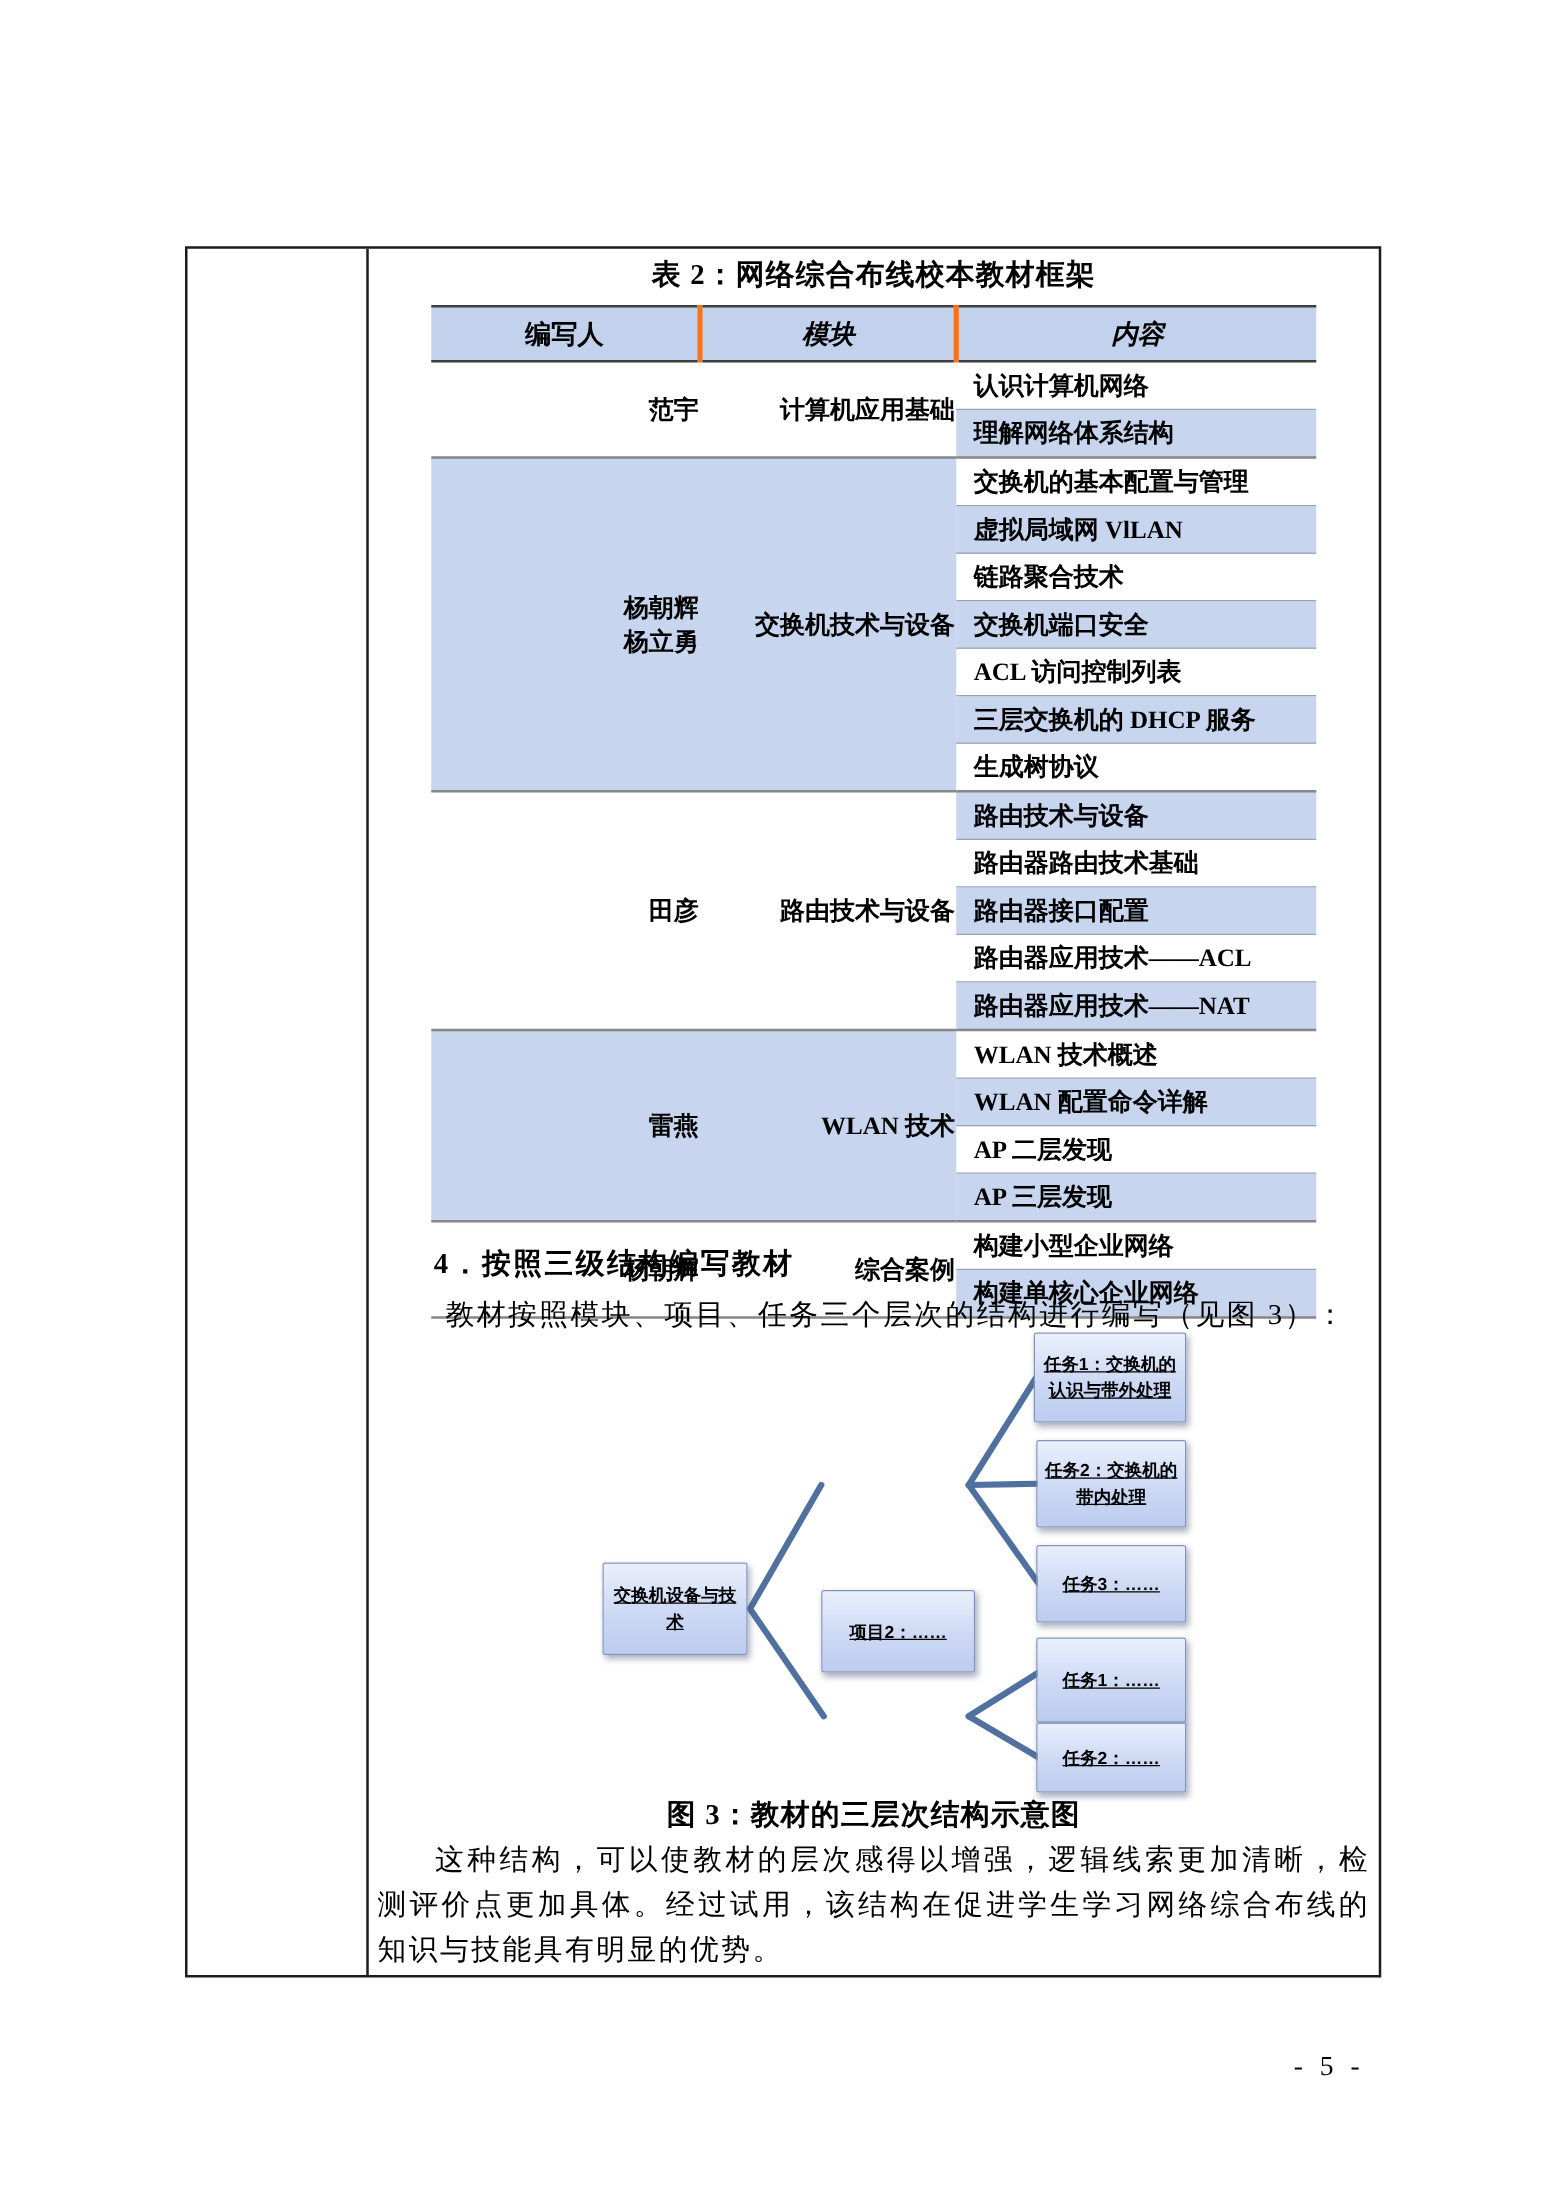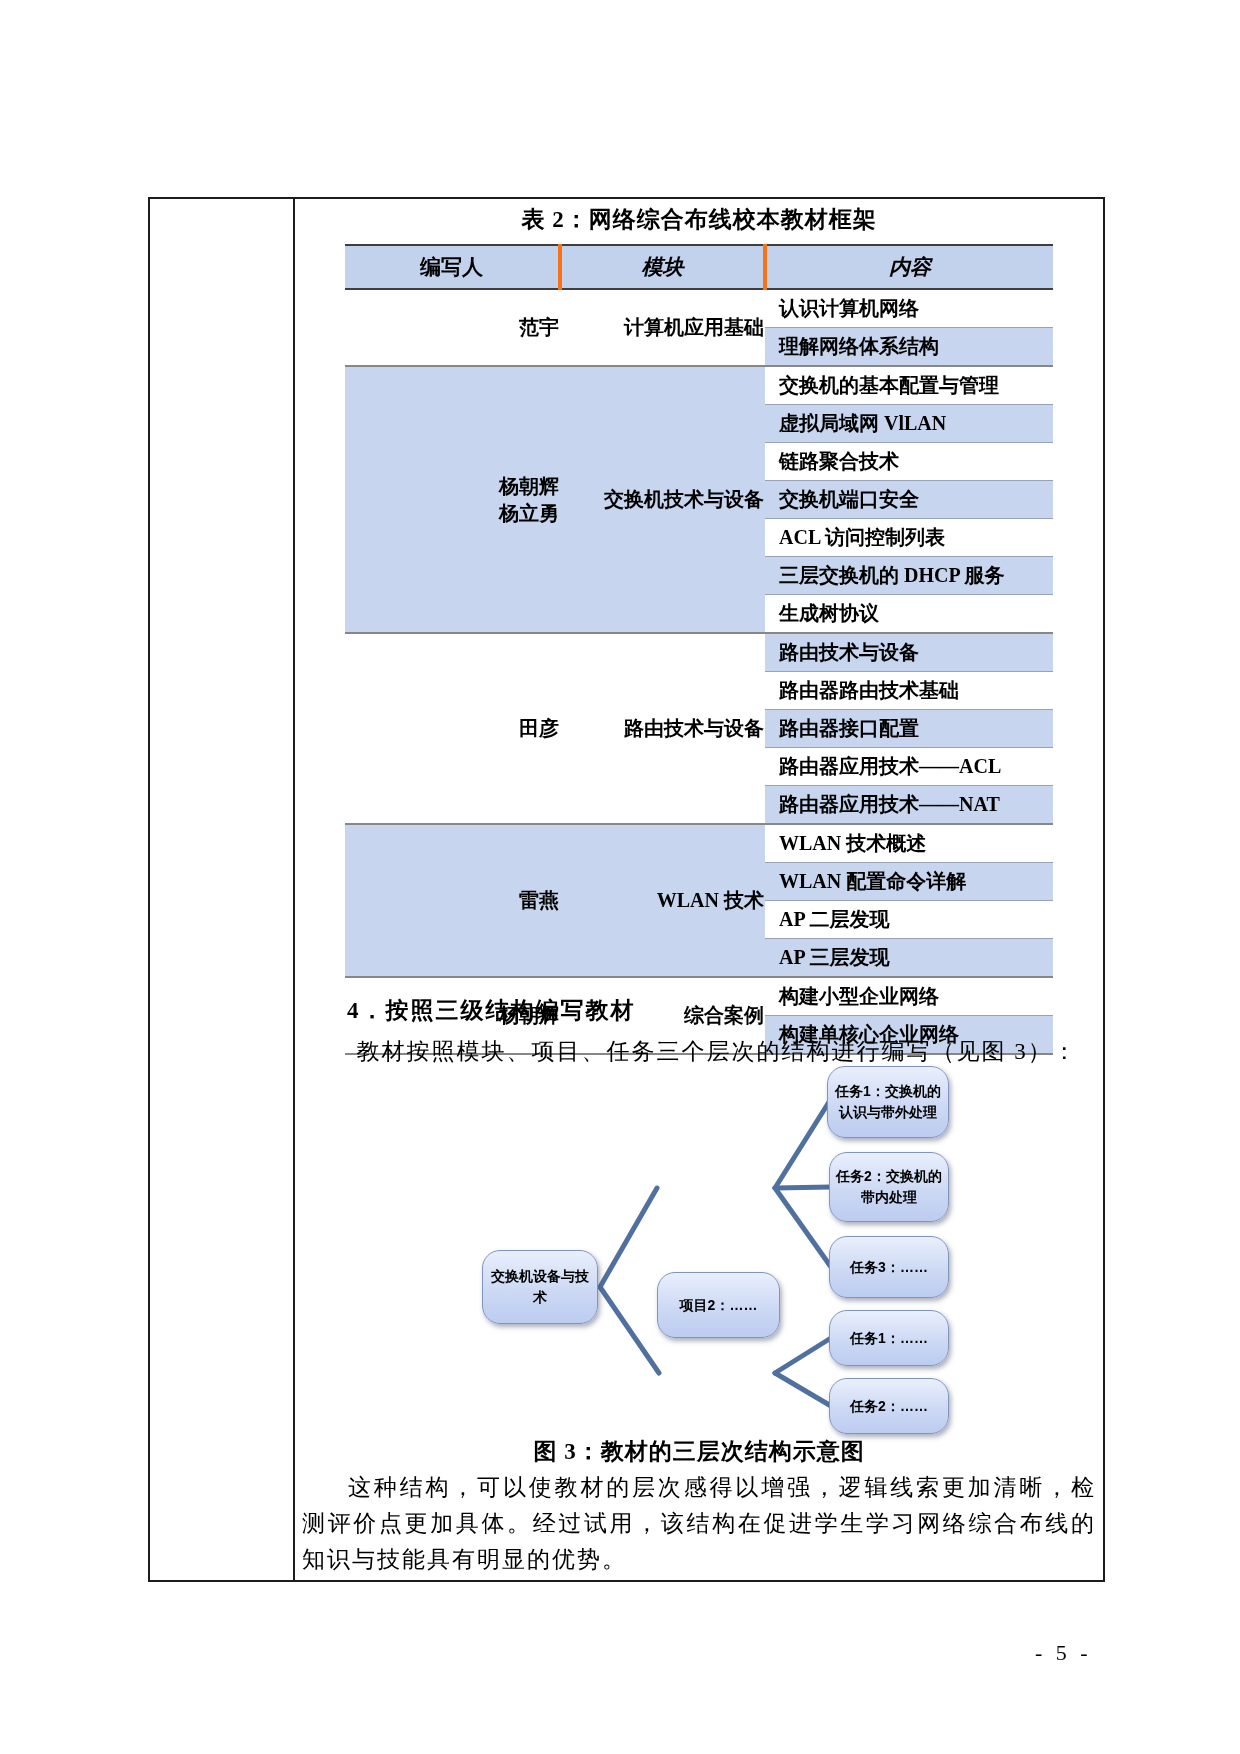--- a/index.html
+++ b/index.html
@@ -31,28 +31,28 @@
   table.t2 td[rowspan]{border-bottom:2px solid #878787;}
   
   .s4h{position:absolute;left:347px;top:995px;font:bold 23px var(--serif);letter-spacing:2px;}
   .s4i{position:absolute;left:347px;top:1036px;width:740px;font:23px var(--serif);letter-spacing:2px;text-align:center;}
   
   svg.conn{position:absolute;left:460px;top:1040px;width:520px;height:420px;z-index:1;}
   svg.conn line{stroke:var(--conn);stroke-width:5;stroke-linecap:round;}
   .node{position:absolute;display:flex;align-items:center;justify-content:center;text-align:center;
     font:bold 14px var(--sans);line-height:1.5;padding:2px 4px;box-sizing:border-box;z-index:2;
     background:linear-gradient(180deg,var(--boxtop) 0%,#cdd9f4 55%,var(--boxbot) 100%);
-    border:1px solid var(--boxborder);border-radius:18px;box-shadow:2px 3px 5px rgba(70,80,110,.45);}
+    border:1px solid var(--boxborder);border-radius:2px;box-shadow:2px 3px 5px rgba(70,80,110,.45);text-decoration:underline;}
   .n-root{left:482px;top:1250px;width:116px;height:74px;}
   .n-p1 {left:655px;top:1152px;width:122px;height:72px;}
   .n-p2 {left:657px;top:1272px;width:123px;height:66px;}
   .n-t1a{left:827px;top:1066px;width:122px;height:72px;}
   .n-t2a{left:829px;top:1152px;width:120px;height:70px;}
   .n-t3a{left:829px;top:1236px;width:120px;height:62px;}
-  .n-t1b{left:829px;top:1310px;width:120px;height:56px;}
+  .n-t1b{left:829px;top:1310px;width:120px;height:68px;}
   .n-t2b{left:829px;top:1378px;width:120px;height:56px;}
   .figcap{position:absolute;left:345px;top:1436px;width:708px;text-align:center;font:bold 23px var(--serif);letter-spacing:1px;}
   .closing{position:absolute;left:302px;top:1470px;width:794px;font:23px var(--serif);line-height:36px;letter-spacing:2px;text-align:justify;text-indent:46px;}
   .pageno{position:absolute;left:1035px;top:1640px;font:22px var(--serif);letter-spacing:4px;}
 </style>
 </head>
 <body>
 
 <div class="page">
 

